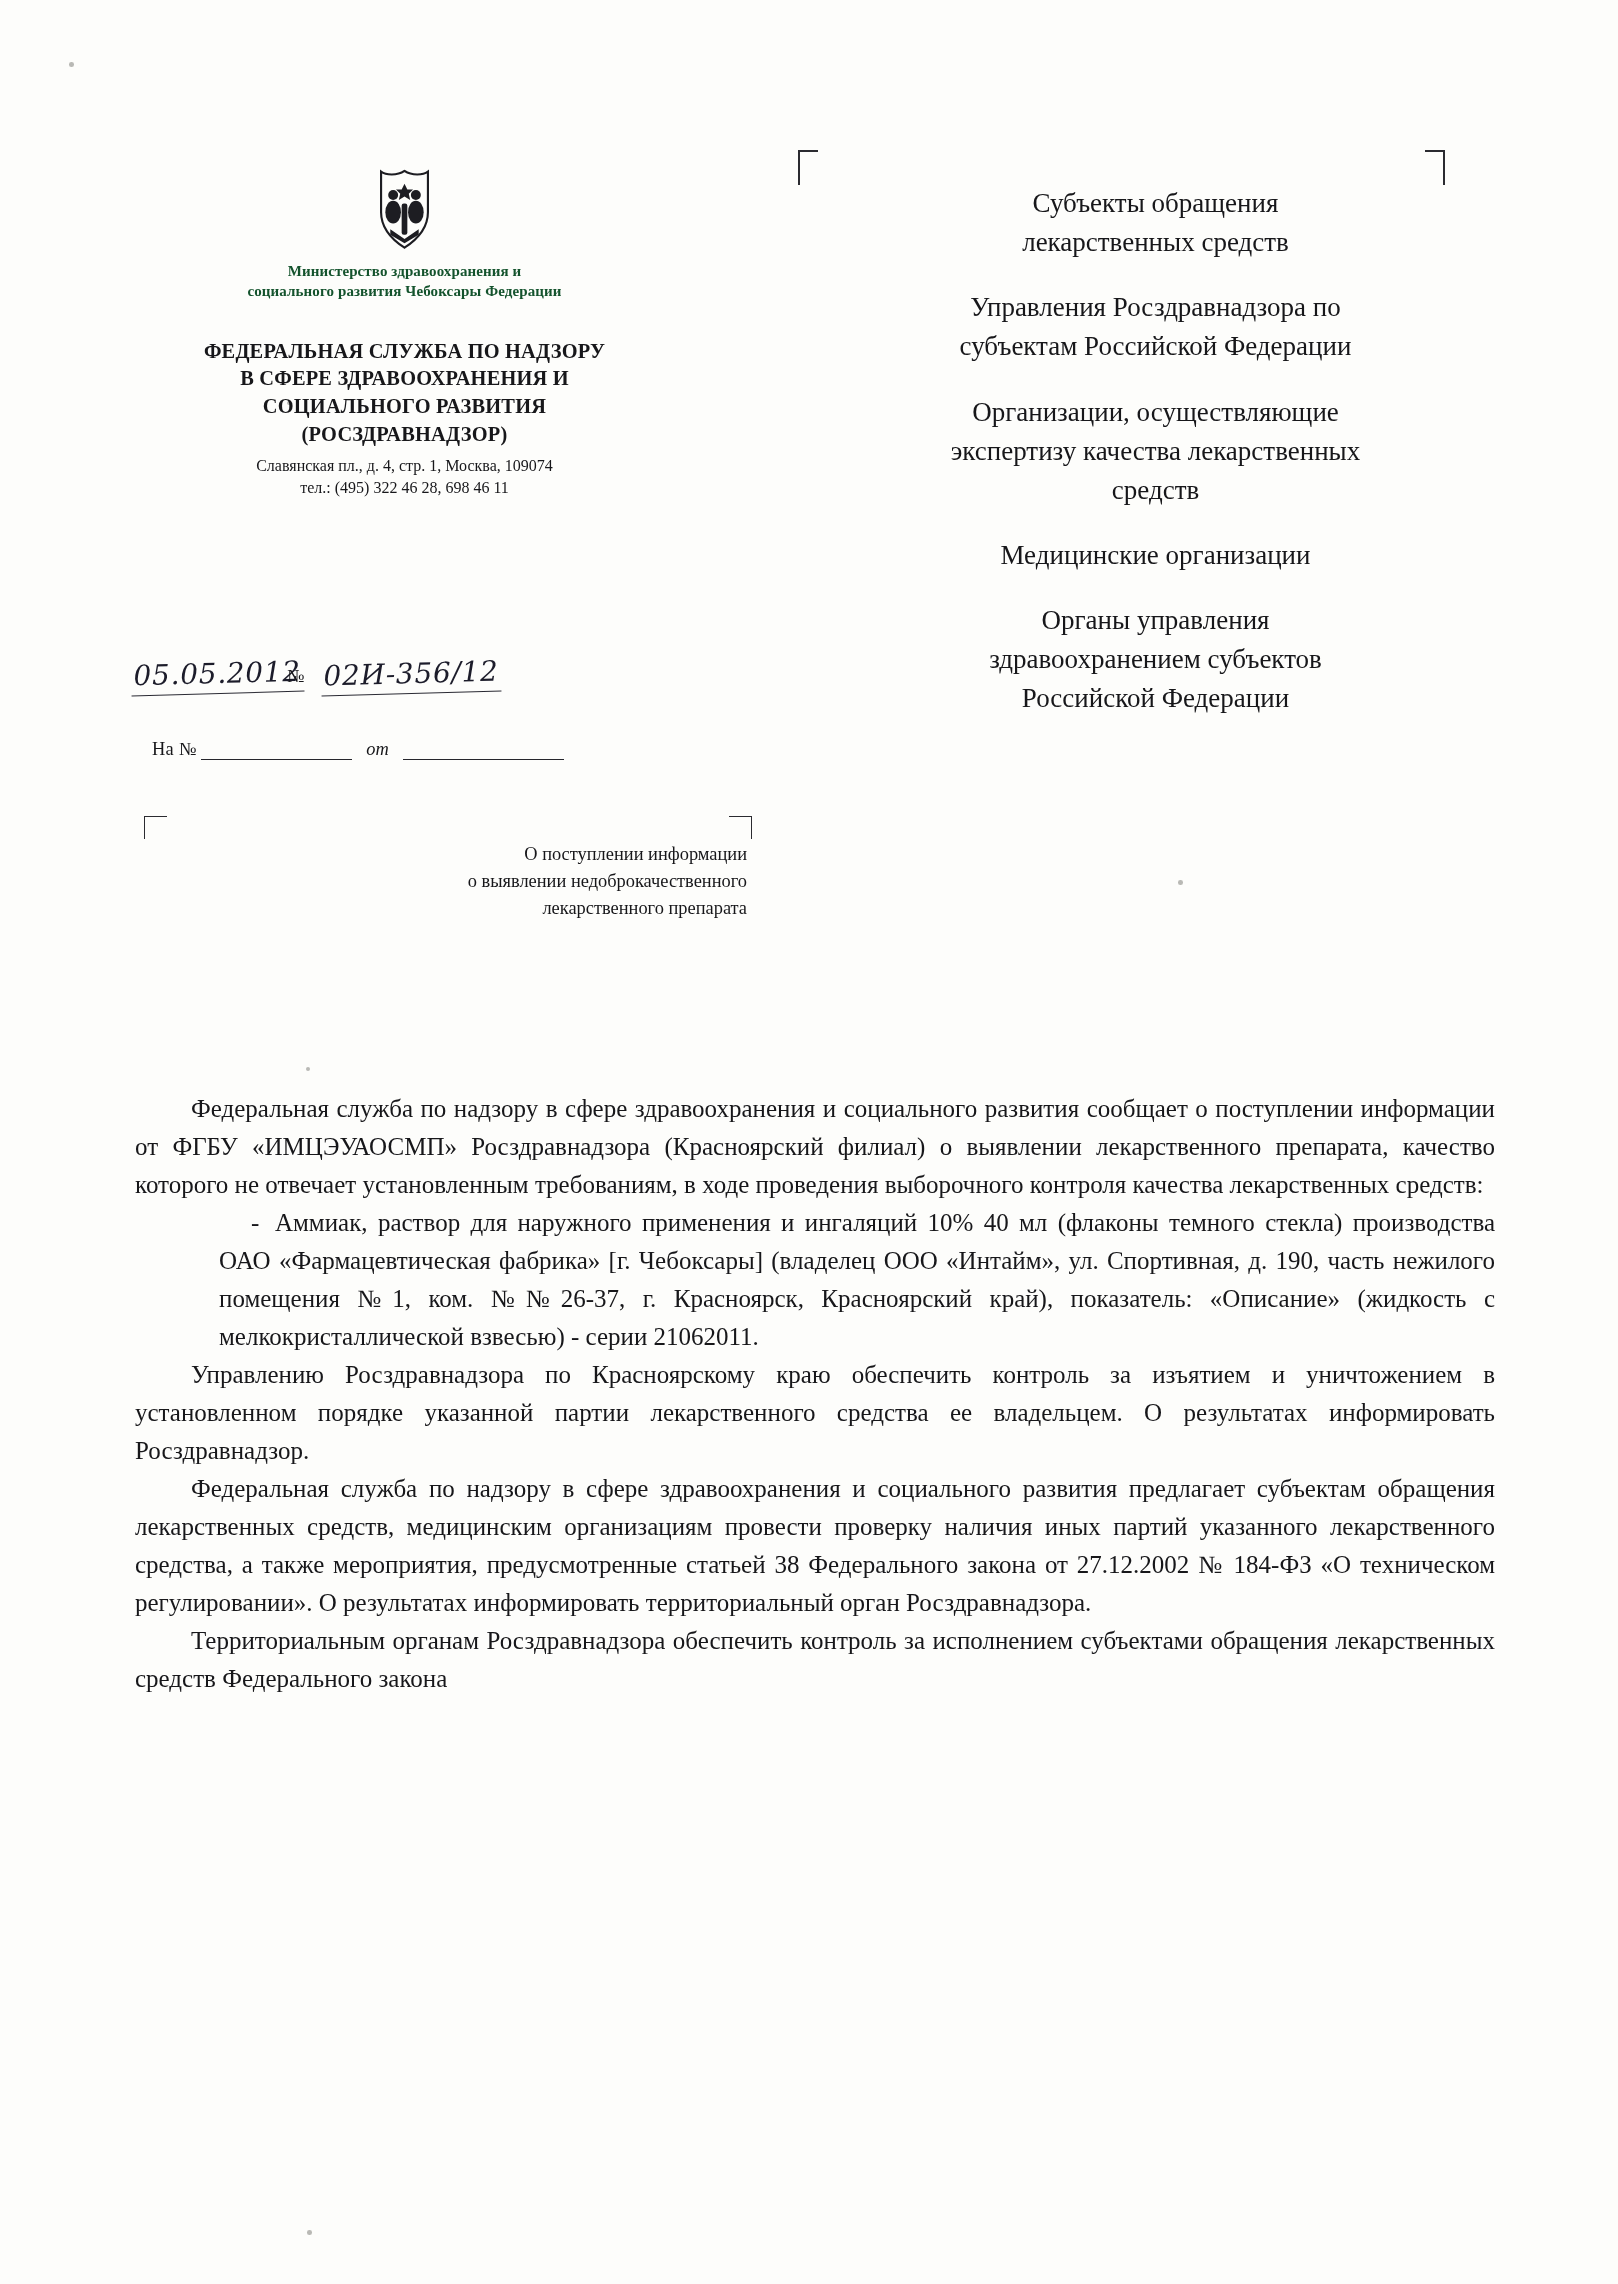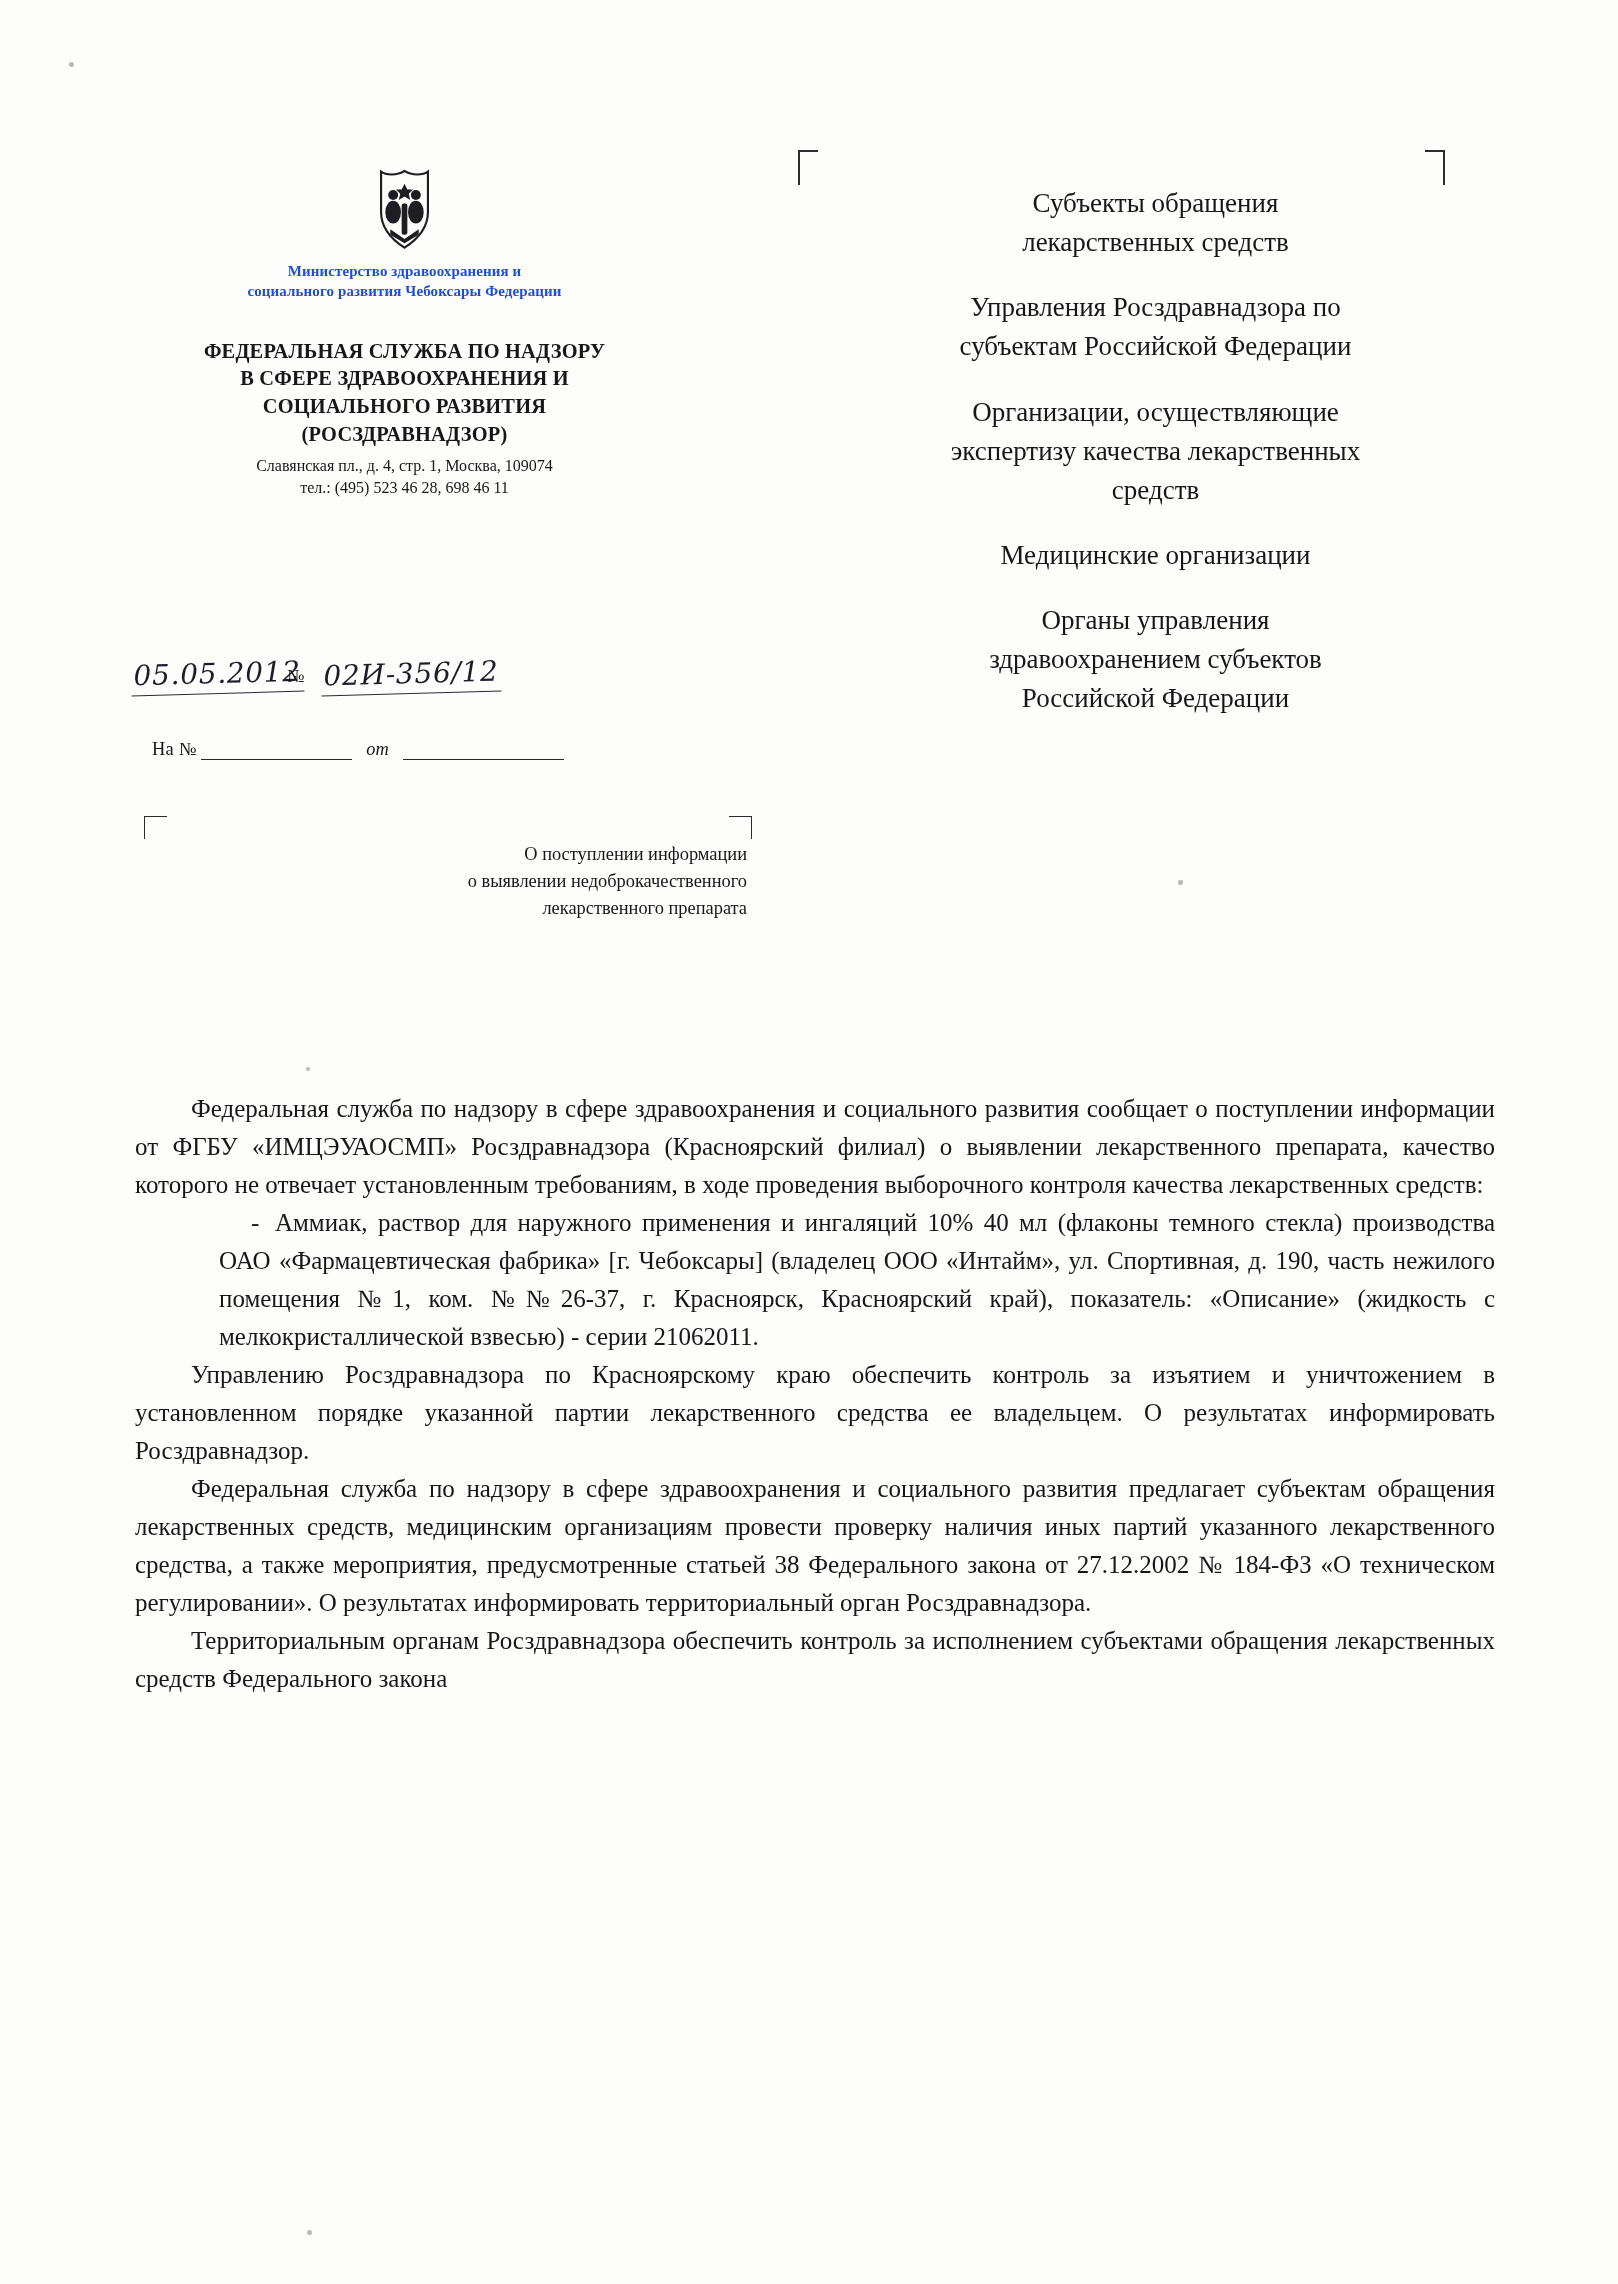--- a/index.html
+++ b/index.html
@@ -38,21 +38,21 @@
     height: 84px;
     margin: 0 auto 9.2px auto;
     display: block;
   }
   .ministry {
     font-family: "Liberation Serif", serif;
     font-weight: bold;
     font-size: 15px;
     line-height: 1.35;
     letter-spacing: 0.1px;
-    color: #1d4ed8;
+    color: #14532d;
   }
   .agency {
     margin-top: 36px;
     font-weight: bold;
     font-size: 20.4px;
     line-height: 1.36;
     letter-spacing: 0.2px;
   }
   .address {
     margin-top: 6px;
@@ -203,21 +203,21 @@
 
     <div class="agency">
       <div>ФЕДЕРАЛЬНАЯ СЛУЖБА ПО НАДЗОРУ</div>
       <div>В СФЕРЕ ЗДРАВООХРАНЕНИЯ И</div>
       <div>СОЦИАЛЬНОГО РАЗВИТИЯ</div>
       <div>(РОСЗДРАВНАДЗОР)</div>
     </div>
 
     <div class="address">
       <div>Славянская пл., д. 4, стр. 1, Москва, 109074</div>
-      <div>тел.: (495) 523 46 28, 698 46 11</div>
+      <div>тел.: (495) 322 46 28, 698 46 11</div>
     </div>
   </div>
 
   <div class="datenum">
     <span class="hw hw-date">05.05.2012</span>
     <span class="nolabel">№</span>
     <span class="hw hw-num">02И-356/12</span>
   </div>
 
   <div class="na-line">

